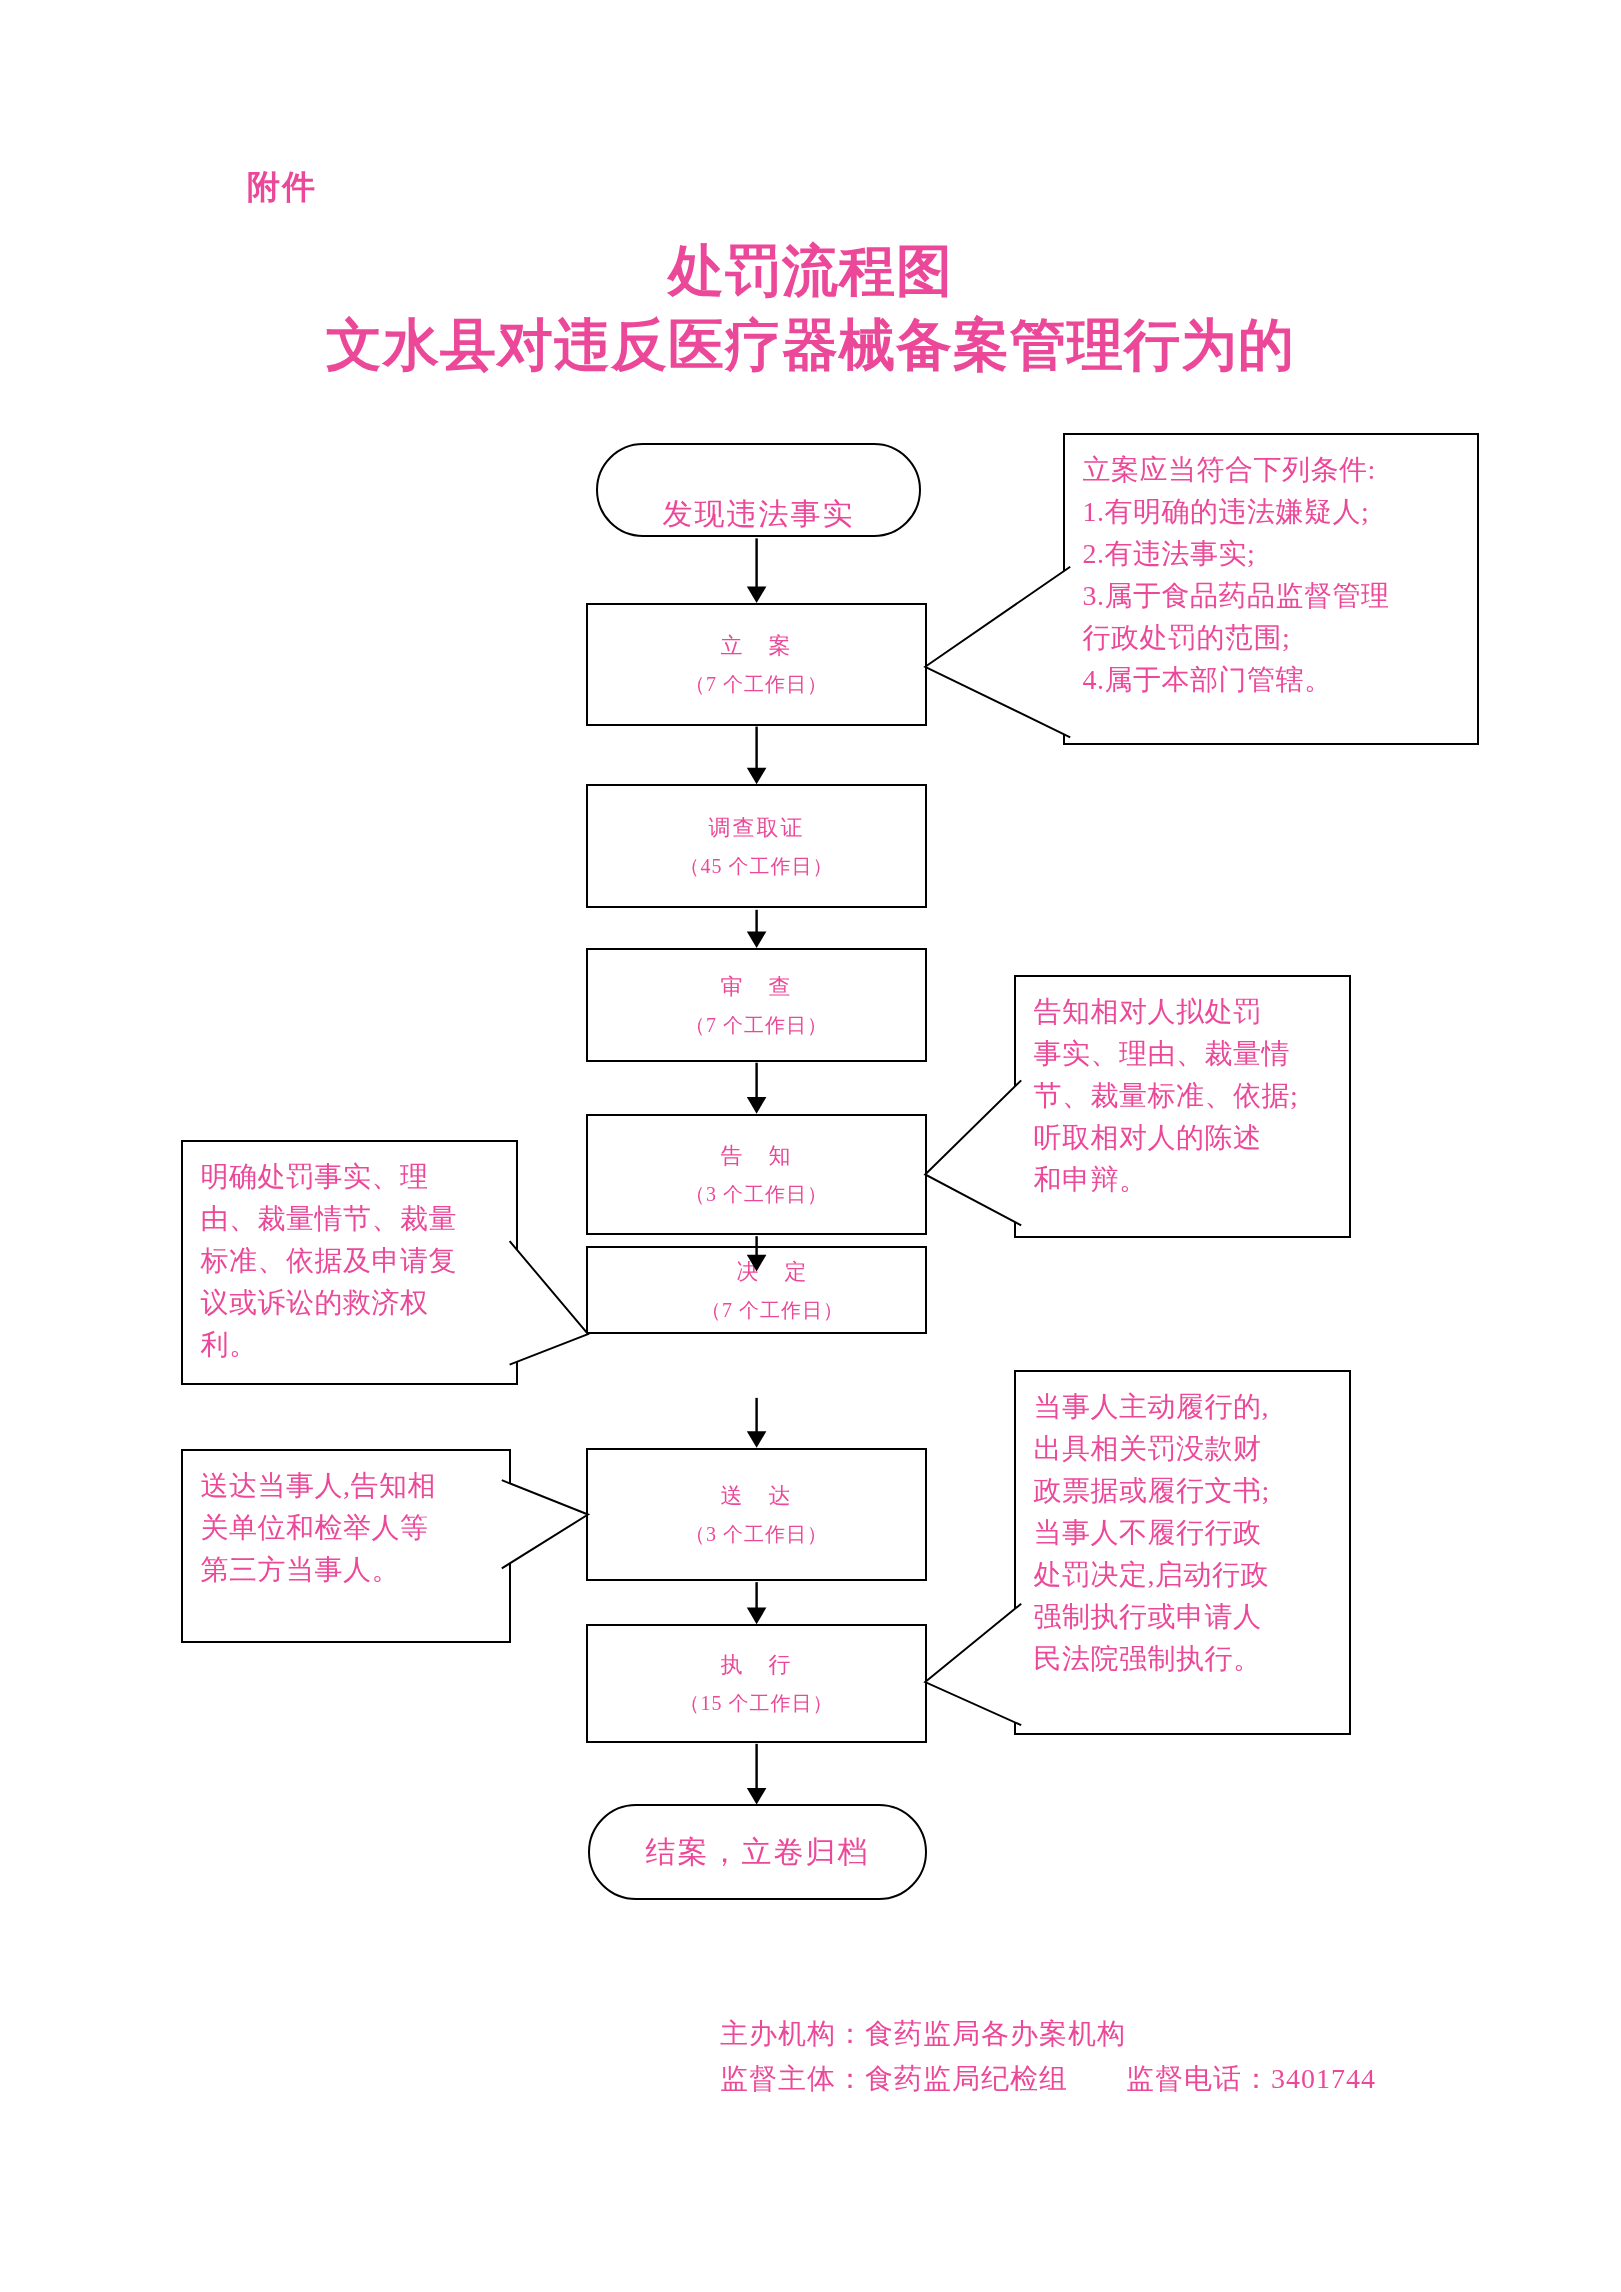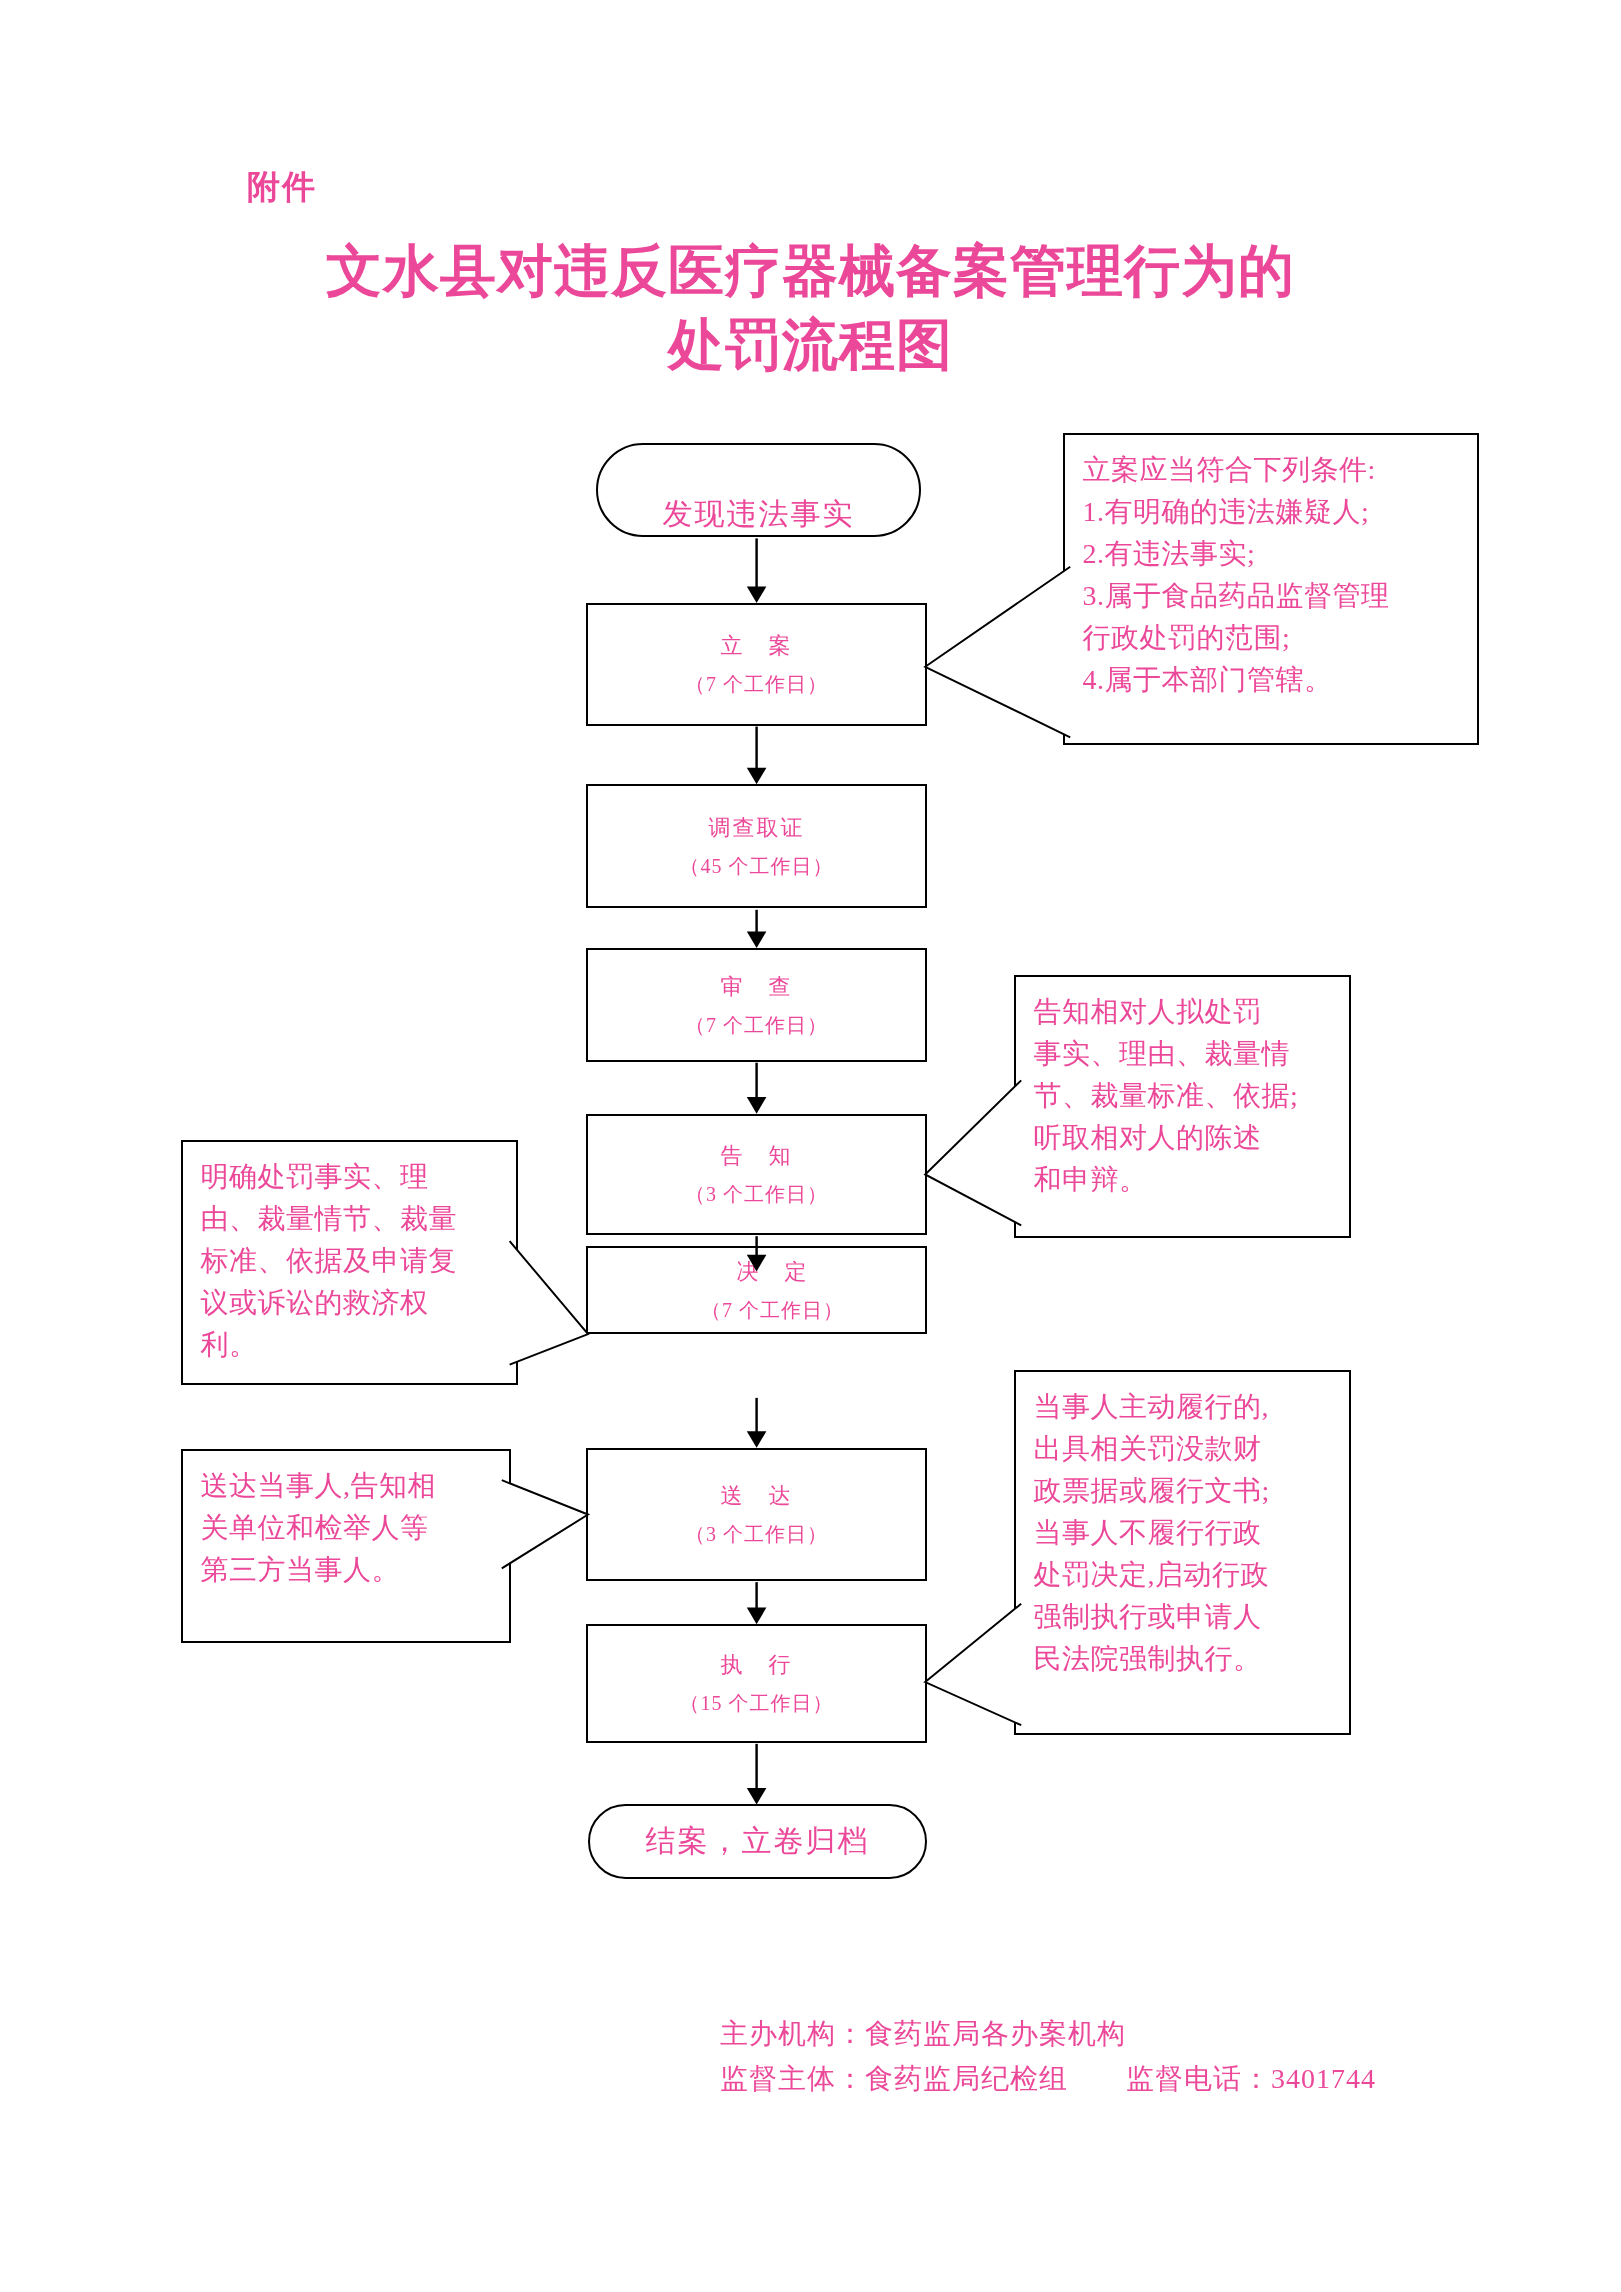--- a/index.html
+++ b/index.html
@@ -77,22 +77,22 @@
   }
 </style>
 </head>
 <body>
 
 <div class="page">
 
   <div class="attachment">附件</div>
 
   <div class="title">
+    <div>处罚流程图</div>
     <div>文水县对违反医疗器械备案管理行为的</div>
-    <div>处罚流程图</div>
   </div>
 
   <div class="node oval" style="left:596px;top:443px;width:325px;height:94px;justify-content:flex-end;">
     <span class="terminal-label">发现违法事实</span>
   </div>
 
   <div class="node" style="left:586px;top:603px;width:341px;height:123px;">
     <div class="step-name">立　案</div>
     <div class="step-duration">（7 个工作日）</div>
   </div>
@@ -120,21 +120,21 @@
   <div class="node" style="left:586px;top:1448px;width:341px;height:133px;">
     <div class="step-name">送　达</div>
     <div class="step-duration">（3 个工作日）</div>
   </div>
 
   <div class="node" style="left:586px;top:1624px;width:341px;height:119px;">
     <div class="step-name">执　行</div>
     <div class="step-duration">（15 个工作日）</div>
   </div>
 
-  <div class="node oval" style="left:588px;top:1804px;width:339px;height:75px;">
+  <div class="node oval" style="left:588px;top:1804px;width:339px;height:96px;">
     <span class="terminal-label">结案，立卷归档</span>
   </div>
 
   <div class="callout" style="left:1063px;top:433px;width:416px;height:312px;">
     <div class="callout-text">立案应当符合下列条件:
 1.有明确的违法嫌疑人;
 2.有违法事实;
 3.属于食品药品监督管理
 行政处罚的范围;
 4.属于本部门管辖。</div>

